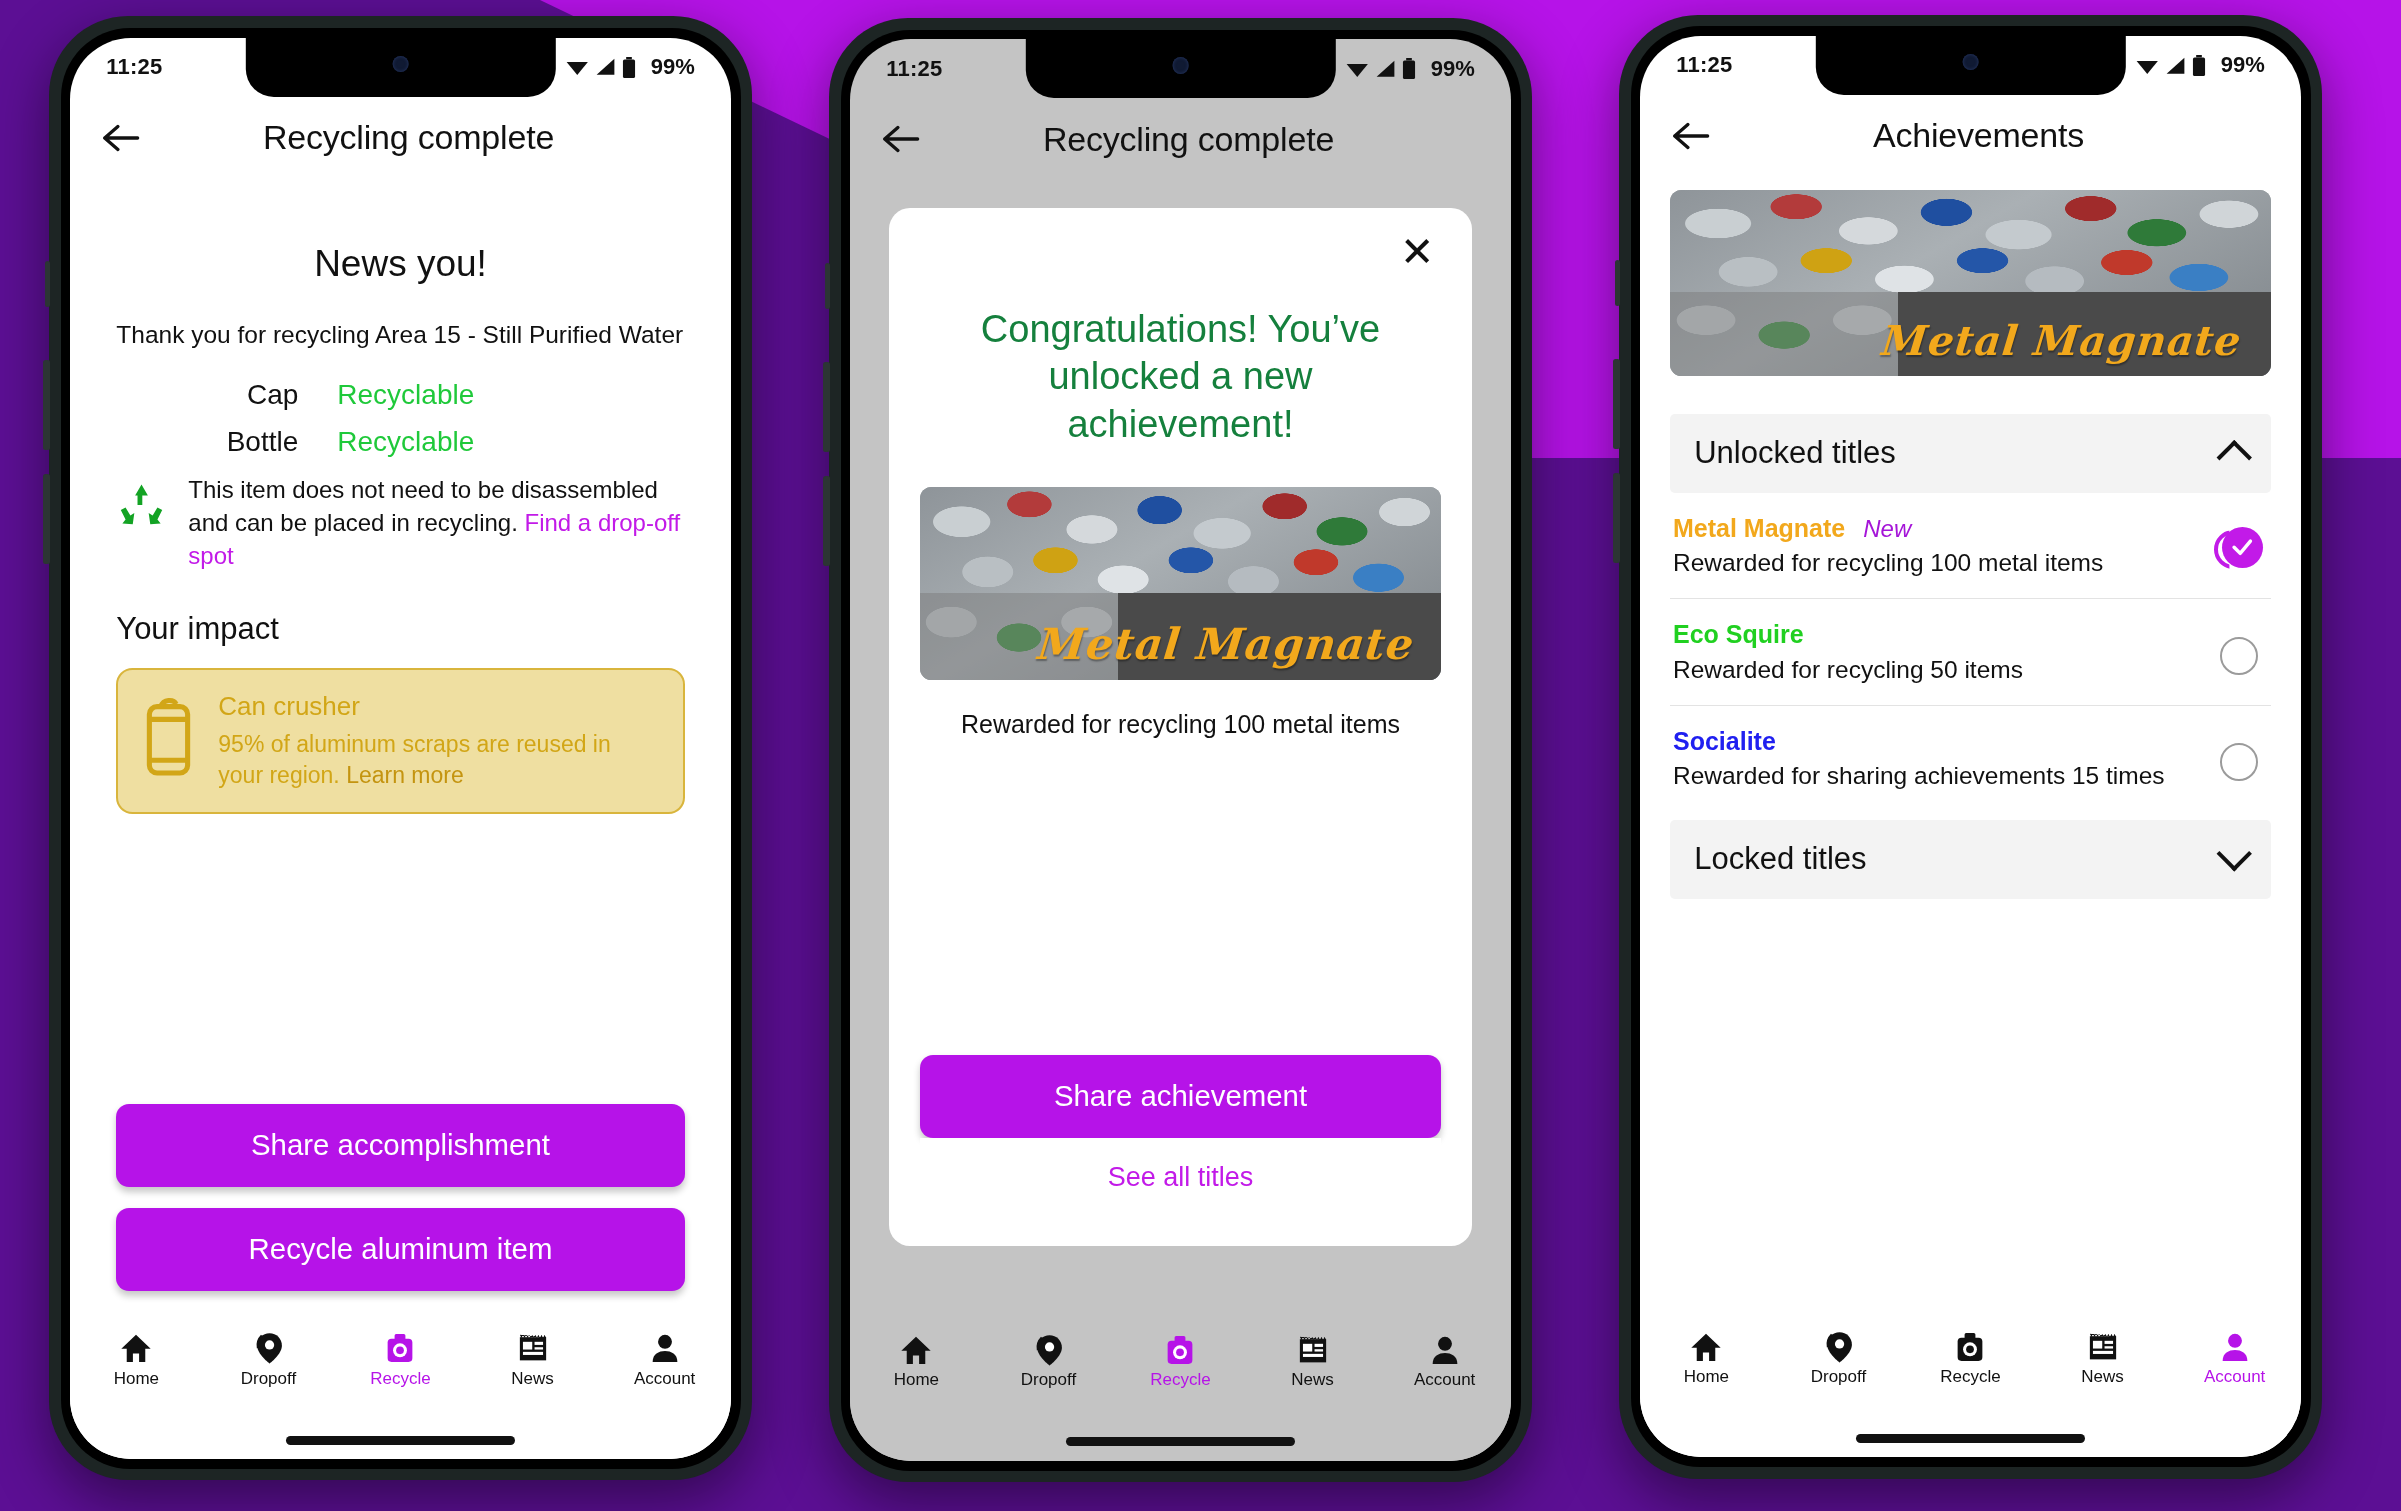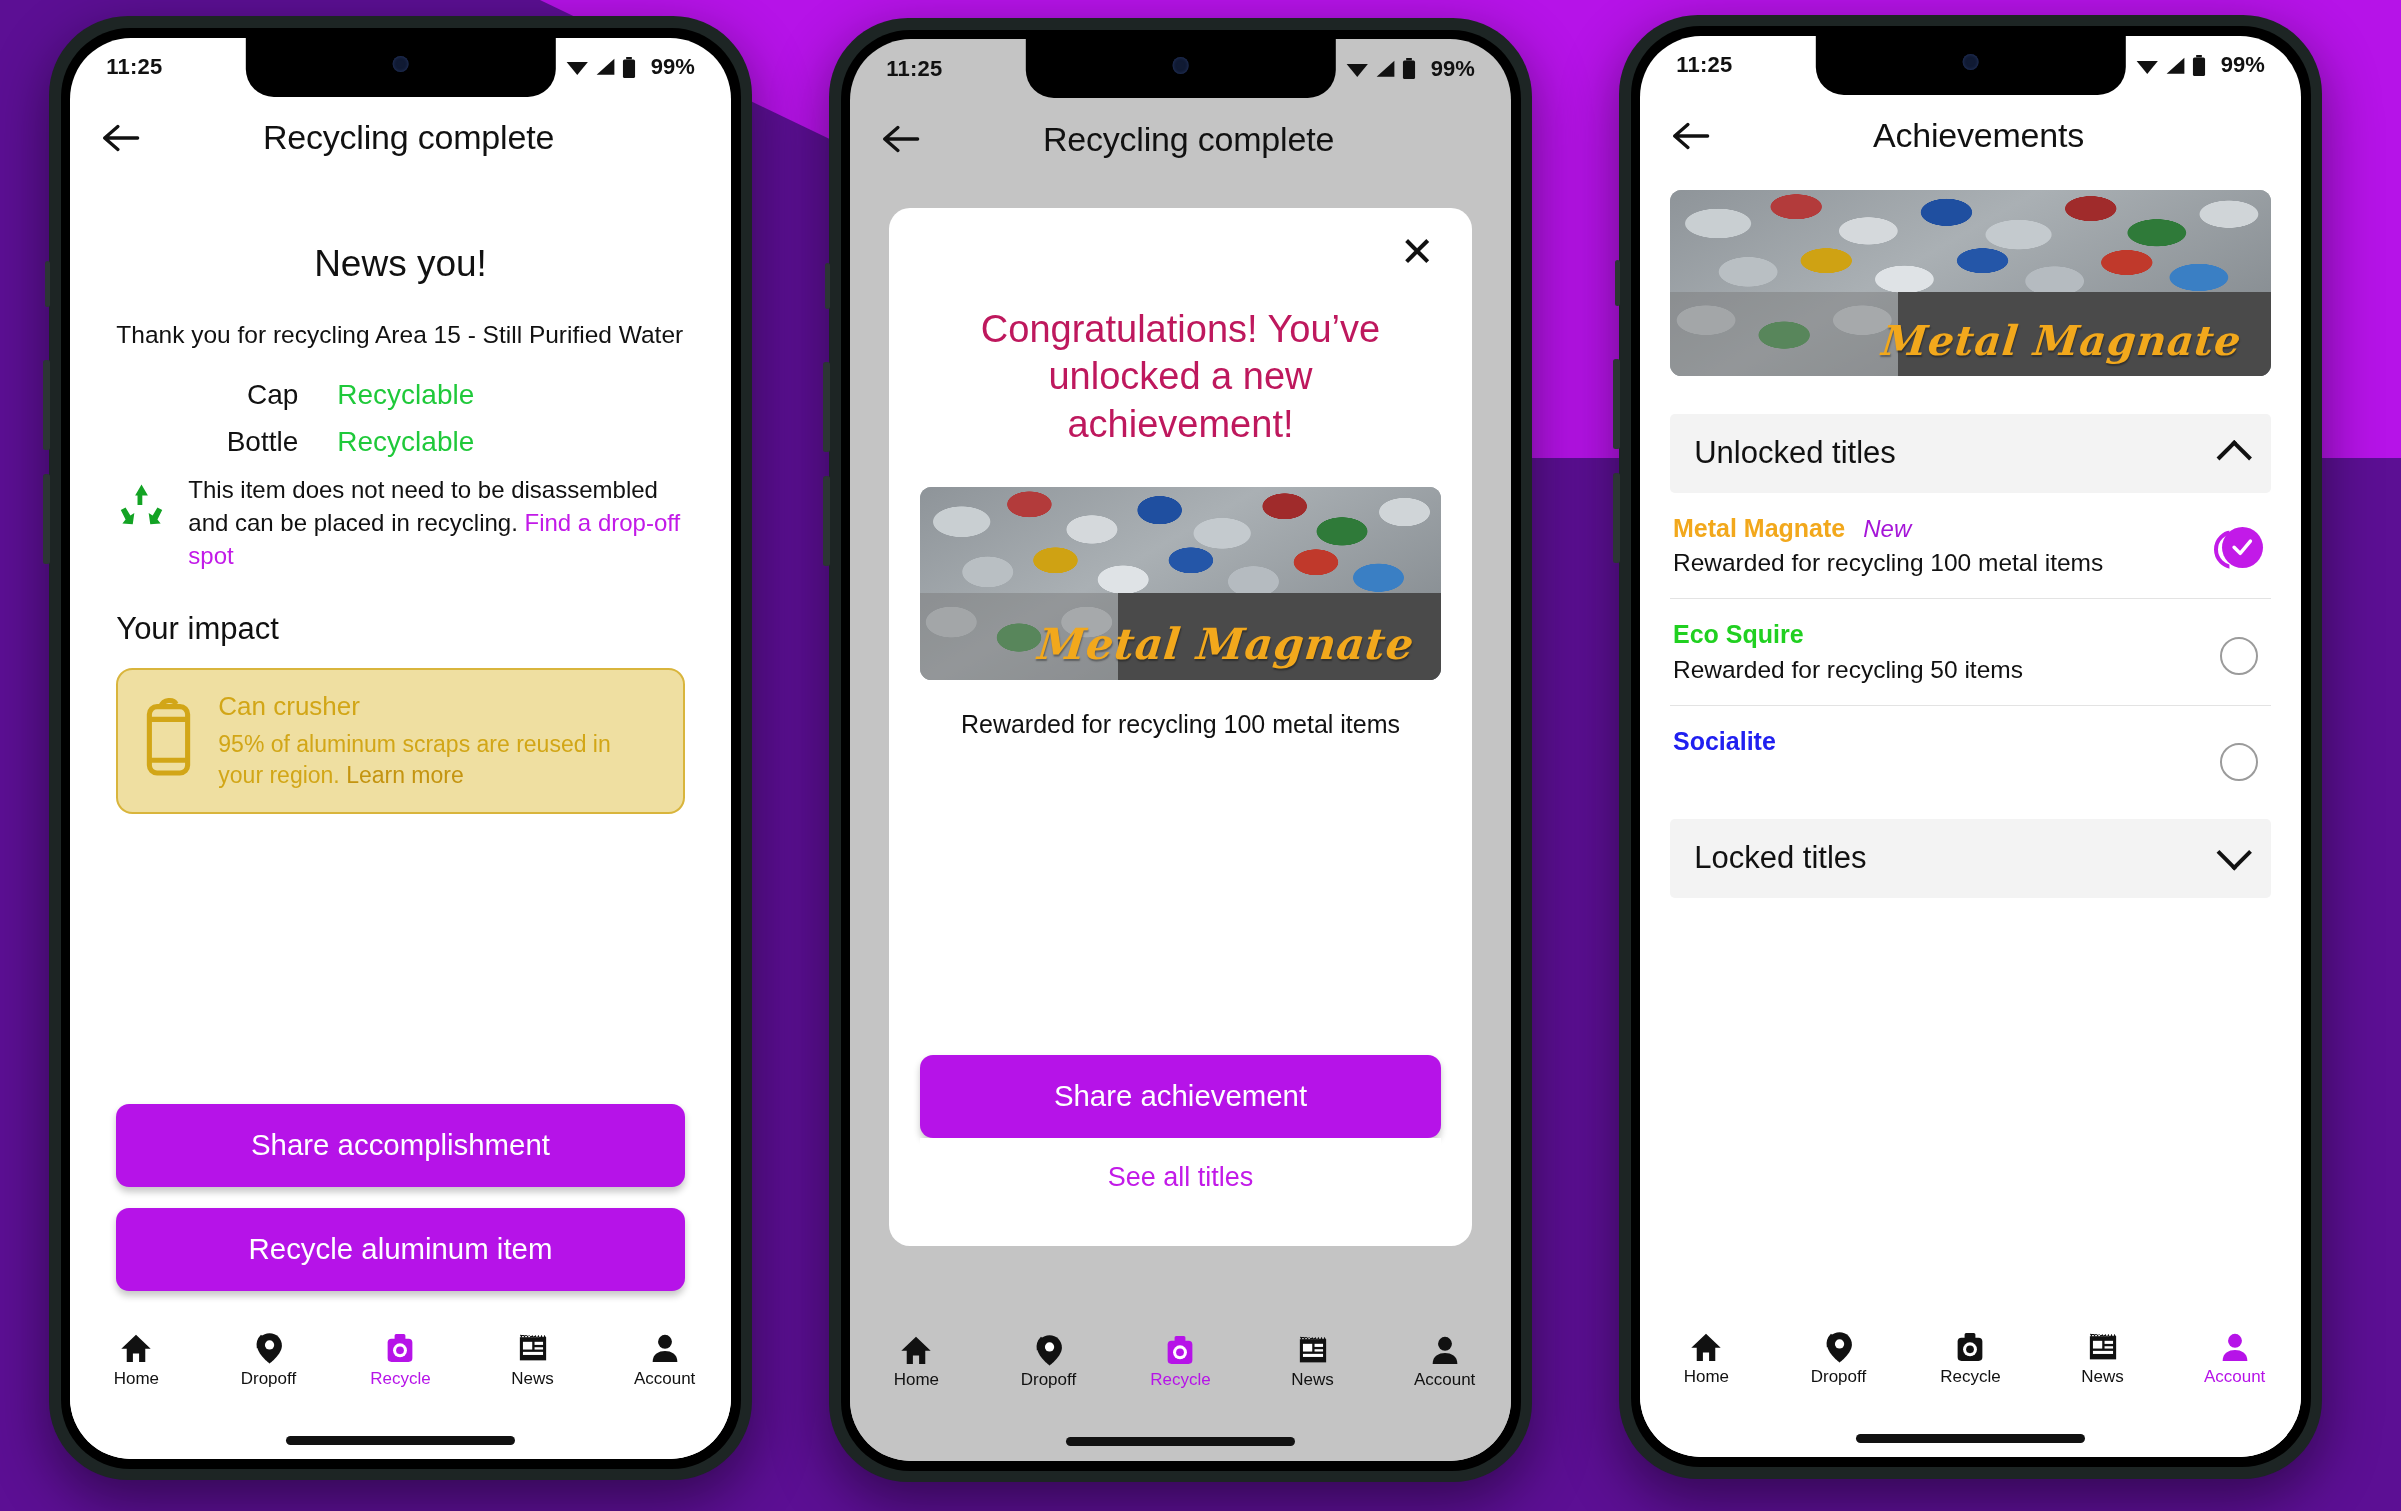--- a/index.html
+++ b/index.html
@@ -242,21 +242,21 @@
     width: 47px; height: 47px;
     display:flex; align-items:center; justify-content:center;
     font-size: 41px; line-height: 1; color: #111;
     background: none; border: none; cursor: pointer;
     font-family: inherit; font-weight: 300;
   }
   .modal-title {
     text-align: center;
     font-size: 38px;
     line-height: 1.25;
-    color: #be185d;
+    color: #15803d;
     margin: 29.4px 11.5px 0;
   }
   .badge {
     margin: 39px auto 0;
     width: 100%;
     height: 193px;
     border-radius: 11.5px;
     position: relative;
     overflow: hidden;
   }
@@ -755,20 +755,21 @@
                   <div class="circ-empty"></div>
                 </div>
             </div>
 
             <div class="ach-item">
               <div class="ach-main">
                 <div class="ach-titleline">
                   <span class="ach-title" style="color:#2020F0">Socialite</span>
                   <span class="ach-new"></span>
                 </div>
+                <div class="ach-desc">Rewarded for sharing achievements 15 times</div>
               </div>
               <div class="ach-mark">
                   <div class="circ-empty"></div>
                 </div>
             </div>
           </div>
 
           <div class="accordion-head" style="margin-top:8.2px">
             <span class="ah-label">Locked titles</span>
             <span class="chev down"></span>

